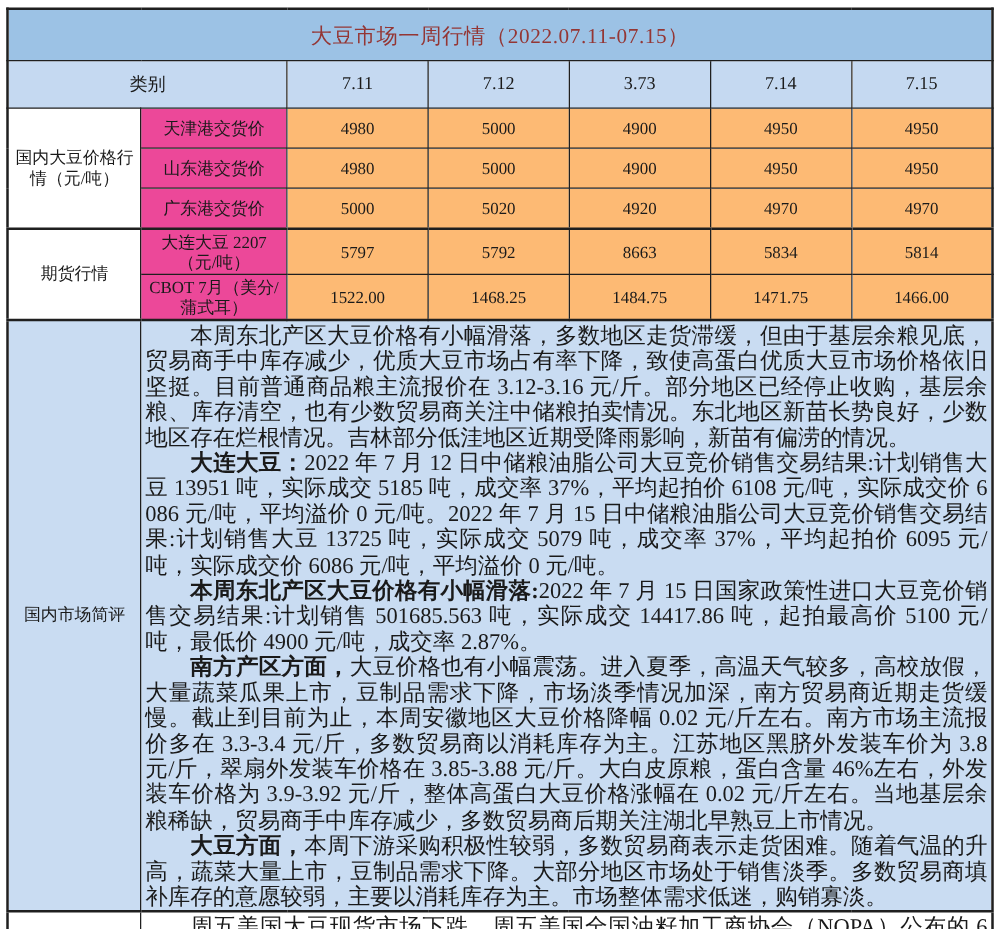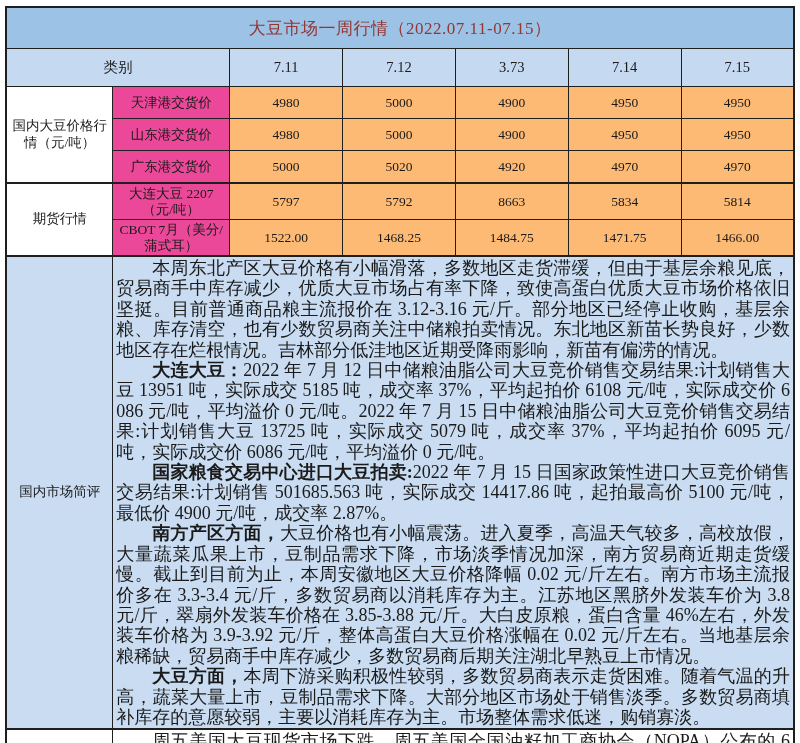--- a/index.html
+++ b/index.html
@@ -166,21 +166,21 @@
       <td class="num-cell">1471.75</td>
       <td class="num-cell">1466.00</td>
     </tr>
 
     <tr class="review-row">
       <th class="sec-label">国内市场简评</th>
       <td class="content-cell review-content" colspan="6">
         <div>
               <p>本周东北产区大豆价格有小幅滑落，多数地区走货滞缓，但由于基层余粮见底，贸易商手中库存减少，优质大豆市场占有率下降，致使高蛋白优质大豆市场价格依旧坚挺。目前普通商品粮主流报价在 3.12-3.16 元/斤。部分地区已经停止收购，基层余粮、库存清空，也有少数贸易商关注中储粮拍卖情况。东北地区新苗长势良好，少数地区存在烂根情况。吉林部分低洼地区近期受降雨影响，新苗有偏涝的情况。</p>
               <p><b>大连大豆：</b>2022 年 7 月 12 日中储粮油脂公司大豆竞价销售交易结果:计划销售大豆 13951 吨，实际成交 5185 吨，成交率 37%，平均起拍价 6108 元/吨，实际成交价 6086 元/吨，平均溢价 0 元/吨。2022 年 7 月 15 日中储粮油脂公司大豆竞价销售交易结果:计划销售大豆 13725 吨，实际成交 5079 吨，成交率 37%，平均起拍价 6095 元/吨，实际成交价 6086 元/吨，平均溢价 0 元/吨。</p>
-              <p><b>国家粮食交易中心进口大豆拍卖:</b>2022 年 7 月 15 日国家政策性进口大豆竞价销售交易结果:计划销售 501685.563 吨，实际成交 14417.86 吨，起拍最高价 5100 元/吨，最低价 4900 元/吨，成交率 2.87%。</p>
+              <p><b>本周东北产区大豆价格有小幅滑落:</b>2022 年 7 月 15 日国家政策性进口大豆竞价销售交易结果:计划销售 501685.563 吨，实际成交 14417.86 吨，起拍最高价 5100 元/吨，最低价 4900 元/吨，成交率 2.87%。</p>
               <p><b>南方产区方面，</b>大豆价格也有小幅震荡。进入夏季，高温天气较多，高校放假，大量蔬菜瓜果上市，豆制品需求下降，市场淡季情况加深，南方贸易商近期走货缓慢。截止到目前为止，本周安徽地区大豆价格降幅 0.02 元/斤左右。南方市场主流报价多在 3.3-3.4 元/斤，多数贸易商以消耗库存为主。江苏地区黑脐外发装车价为 3.8 元/斤，翠扇外发装车价格在 3.85-3.88 元/斤。大白皮原粮，蛋白含量 46%左右，外发装车价格为 3.9-3.92 元/斤，整体高蛋白大豆价格涨幅在 0.02 元/斤左右。当地基层余粮稀缺，贸易商手中库存减少，多数贸易商后期关注湖北早熟豆上市情况。</p>
               <p><b>大豆方面，</b>本周下游采购积极性较弱，多数贸易商表示走货困难。随着气温的升高，蔬菜大量上市，豆制品需求下降。大部分地区市场处于销售淡季。多数贸易商填补库存的意愿较弱，主要以消耗库存为主。市场整体需求低迷，购销寡淡。</p>
             </div>
       </td>
     </tr>
 
     <tr class="news-row">
       <th class="sec-label">快讯</th>
       <td class="content-cell news-content" colspan="6">
         <div>

